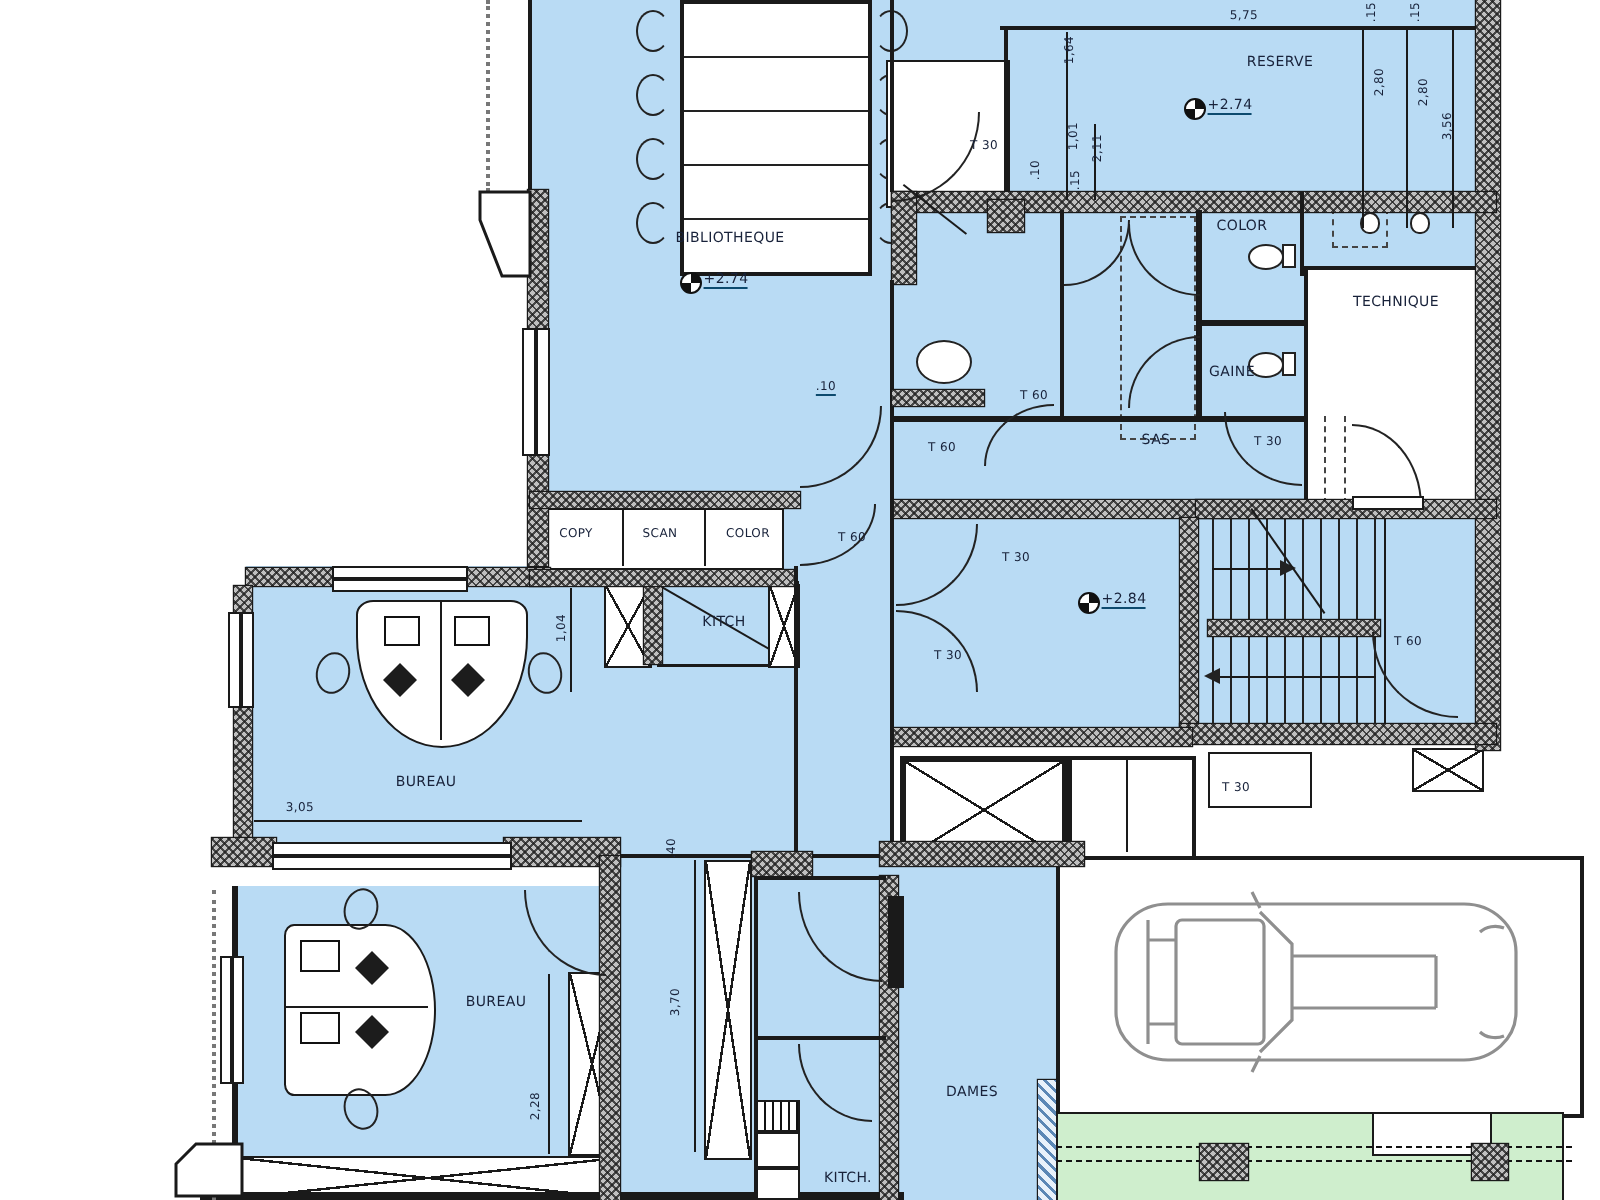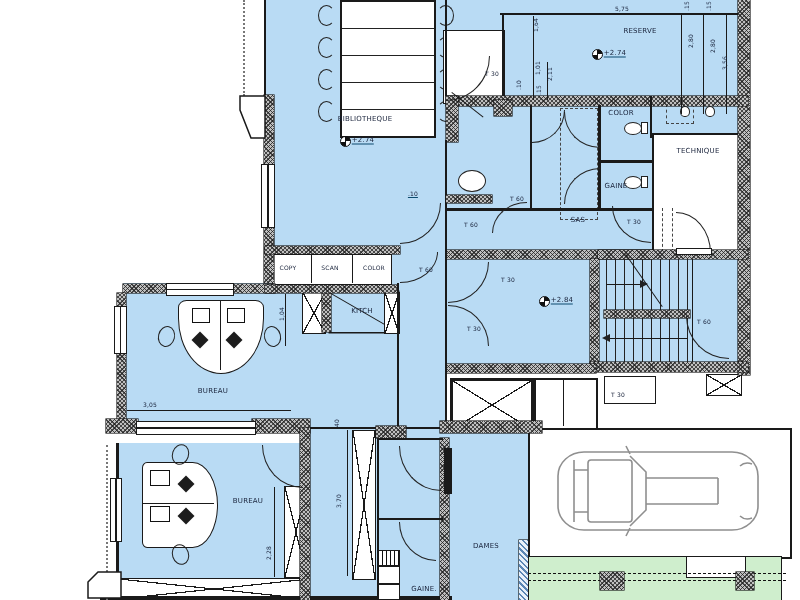--- a/index.html
+++ b/index.html
@@ -245,21 +245,21 @@
   <div class="t" style="left:365px;top:119px">BIBLIOTHEQUE</div>
   <div class="t" style="left:640px;top:31px">RESERVE</div>
   <div class="t" style="left:621px;top:113px">COLOR</div>
   <div class="t" style="left:616px;top:186px">GAINE</div>
   <div class="t" style="left:698px;top:151px">TECHNIQUE</div>
   <div class="t" style="left:578px;top:220px">SAS</div>
   <div class="t" style="left:362px;top:311px">KITCH</div>
   <div class="t" style="left:213px;top:391px">BUREAU</div>
   <div class="t" style="left:248px;top:501px">BUREAU</div>
   <div class="t" style="left:486px;top:546px">DAMES</div>
-  <div class="t" style="left:424px;top:589px">GAINE.</div>
+  <div class="t" style="left:424px;top:589px">KITCH.</div>
   <div class="t d" style="left:288px;top:267px">COPY</div>
   <div class="t d" style="left:330px;top:267px">SCAN</div>
   <div class="t d" style="left:374px;top:267px">COLOR</div>
 
   <div class="t d" style="left:492px;top:73px">T 30</div>
   <div class="t d" style="left:517px;top:198px">T 60</div>
   <div class="t d" style="left:471px;top:224px">T 60</div>
   <div class="t d" style="left:634px;top:221px">T 30</div>
   <div class="t d" style="left:426px;top:269px">T 60</div>
   <div class="t d" style="left:508px;top:279px">T 30</div>

